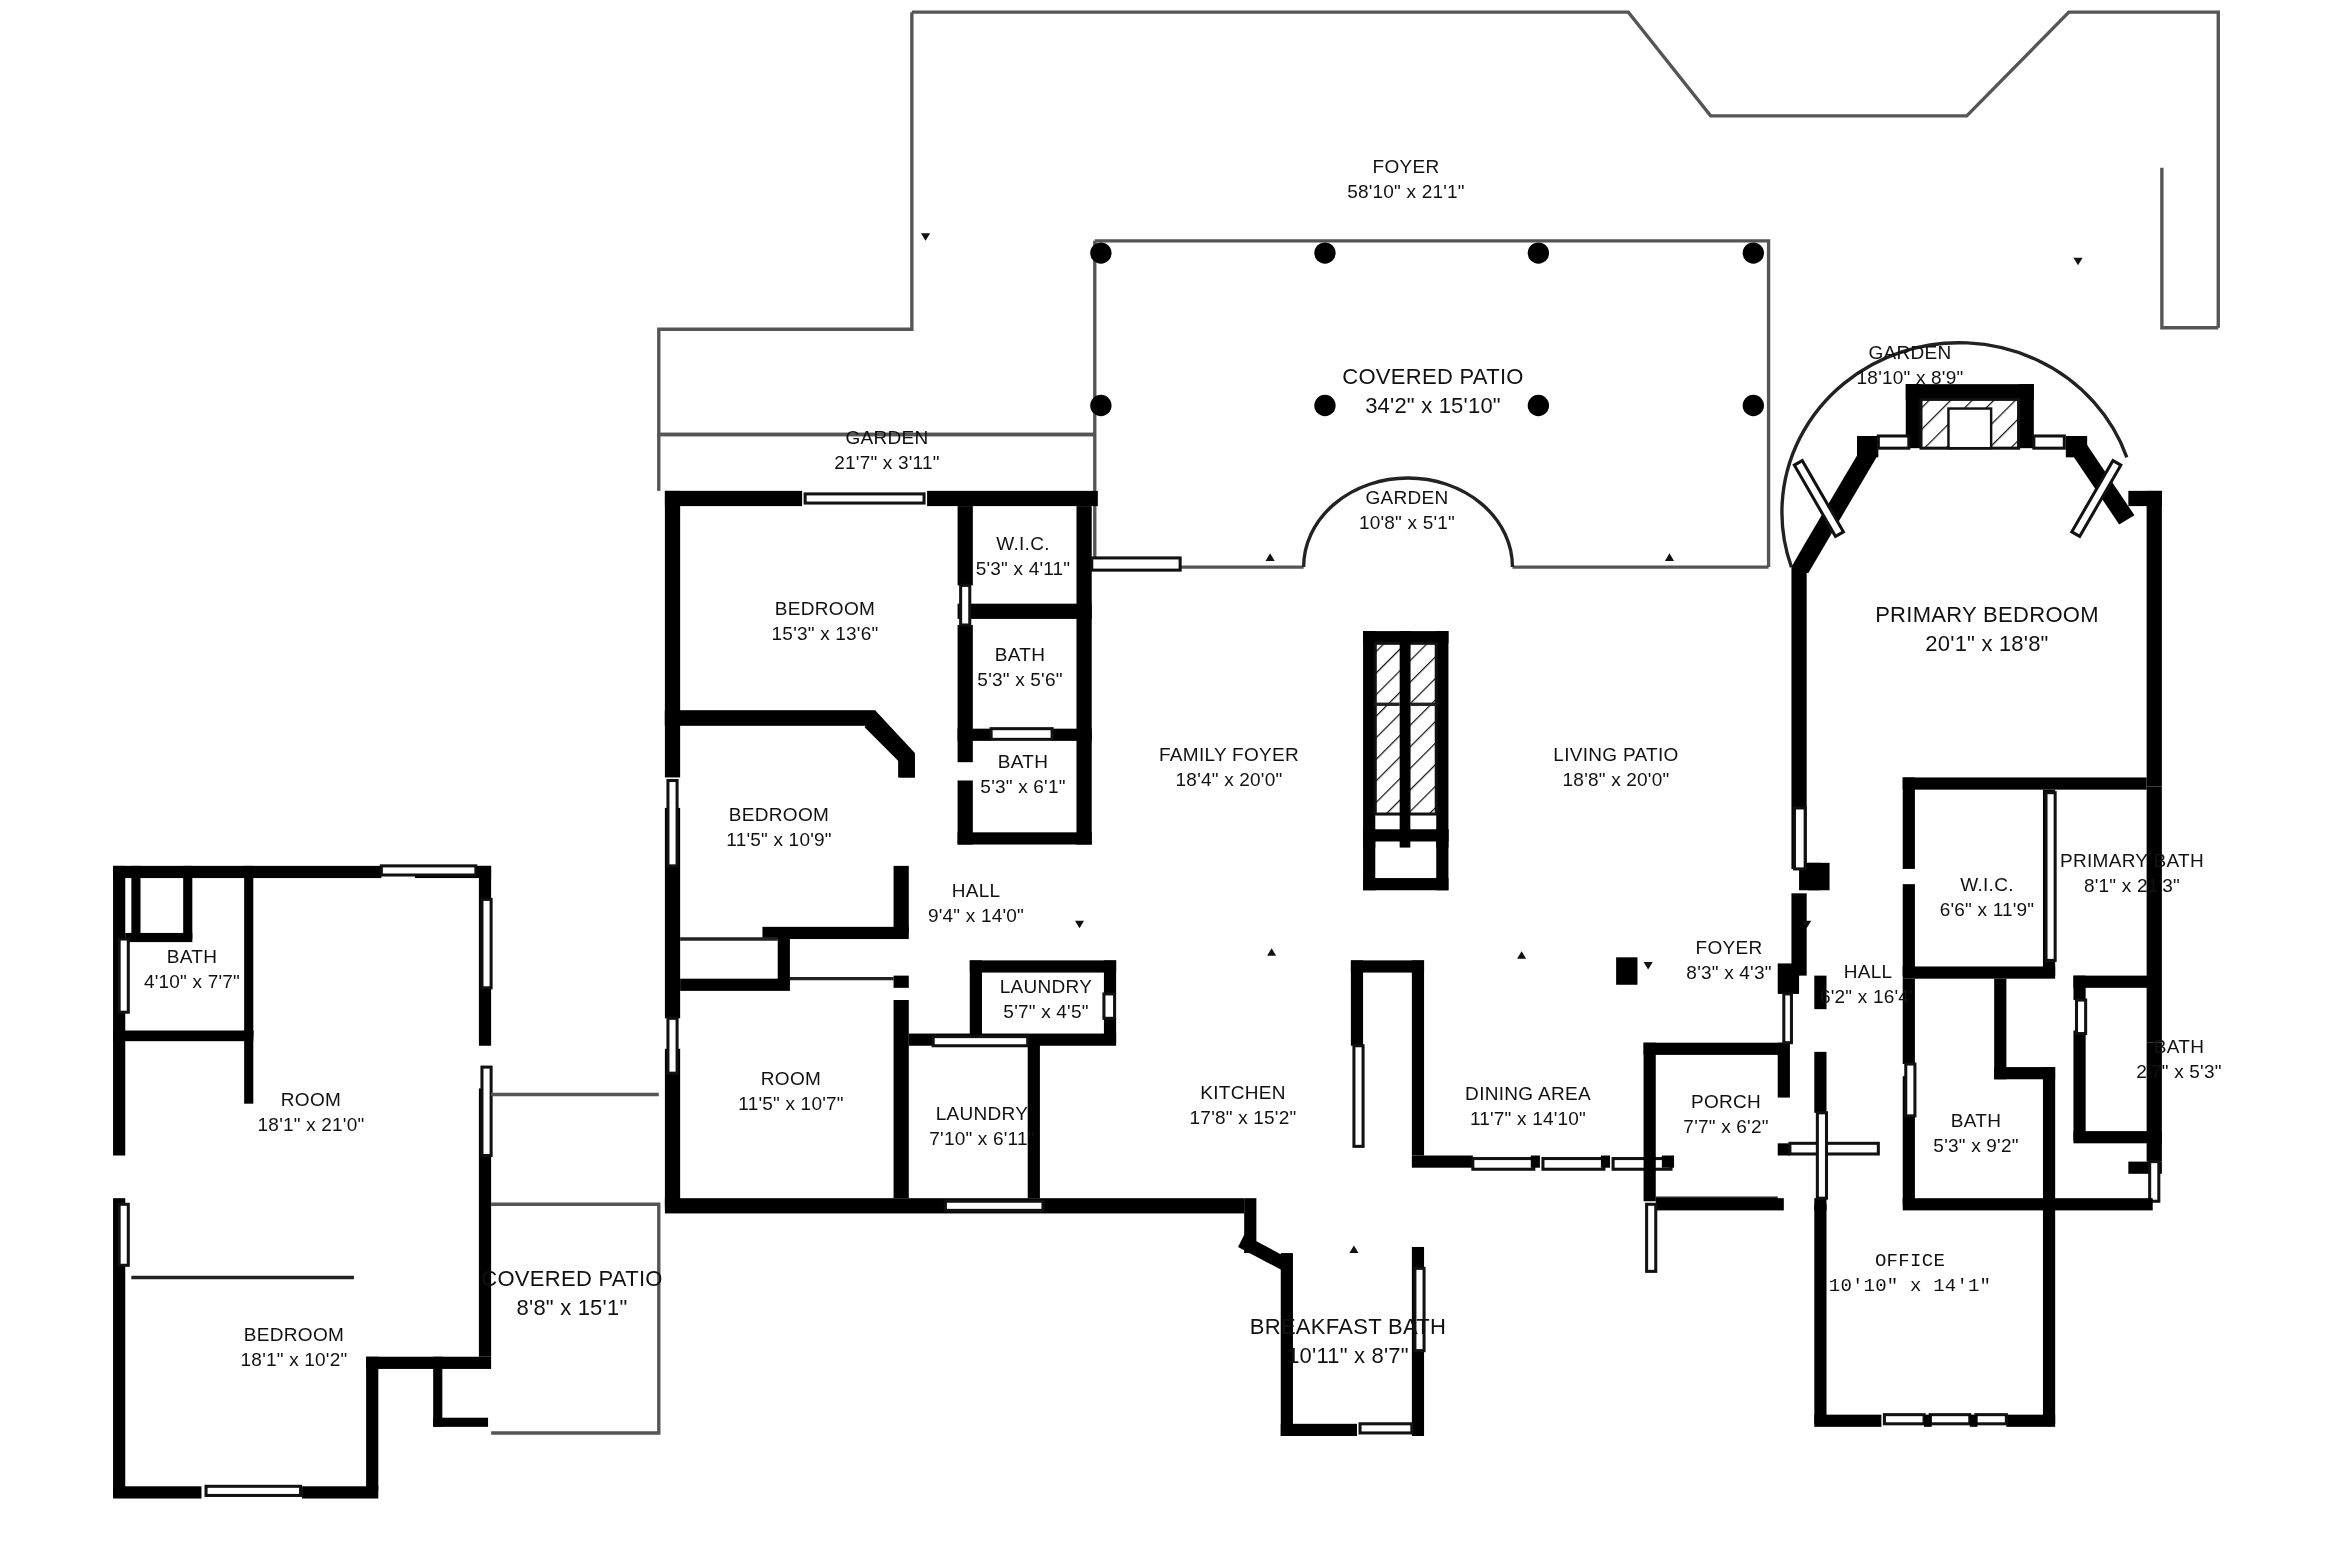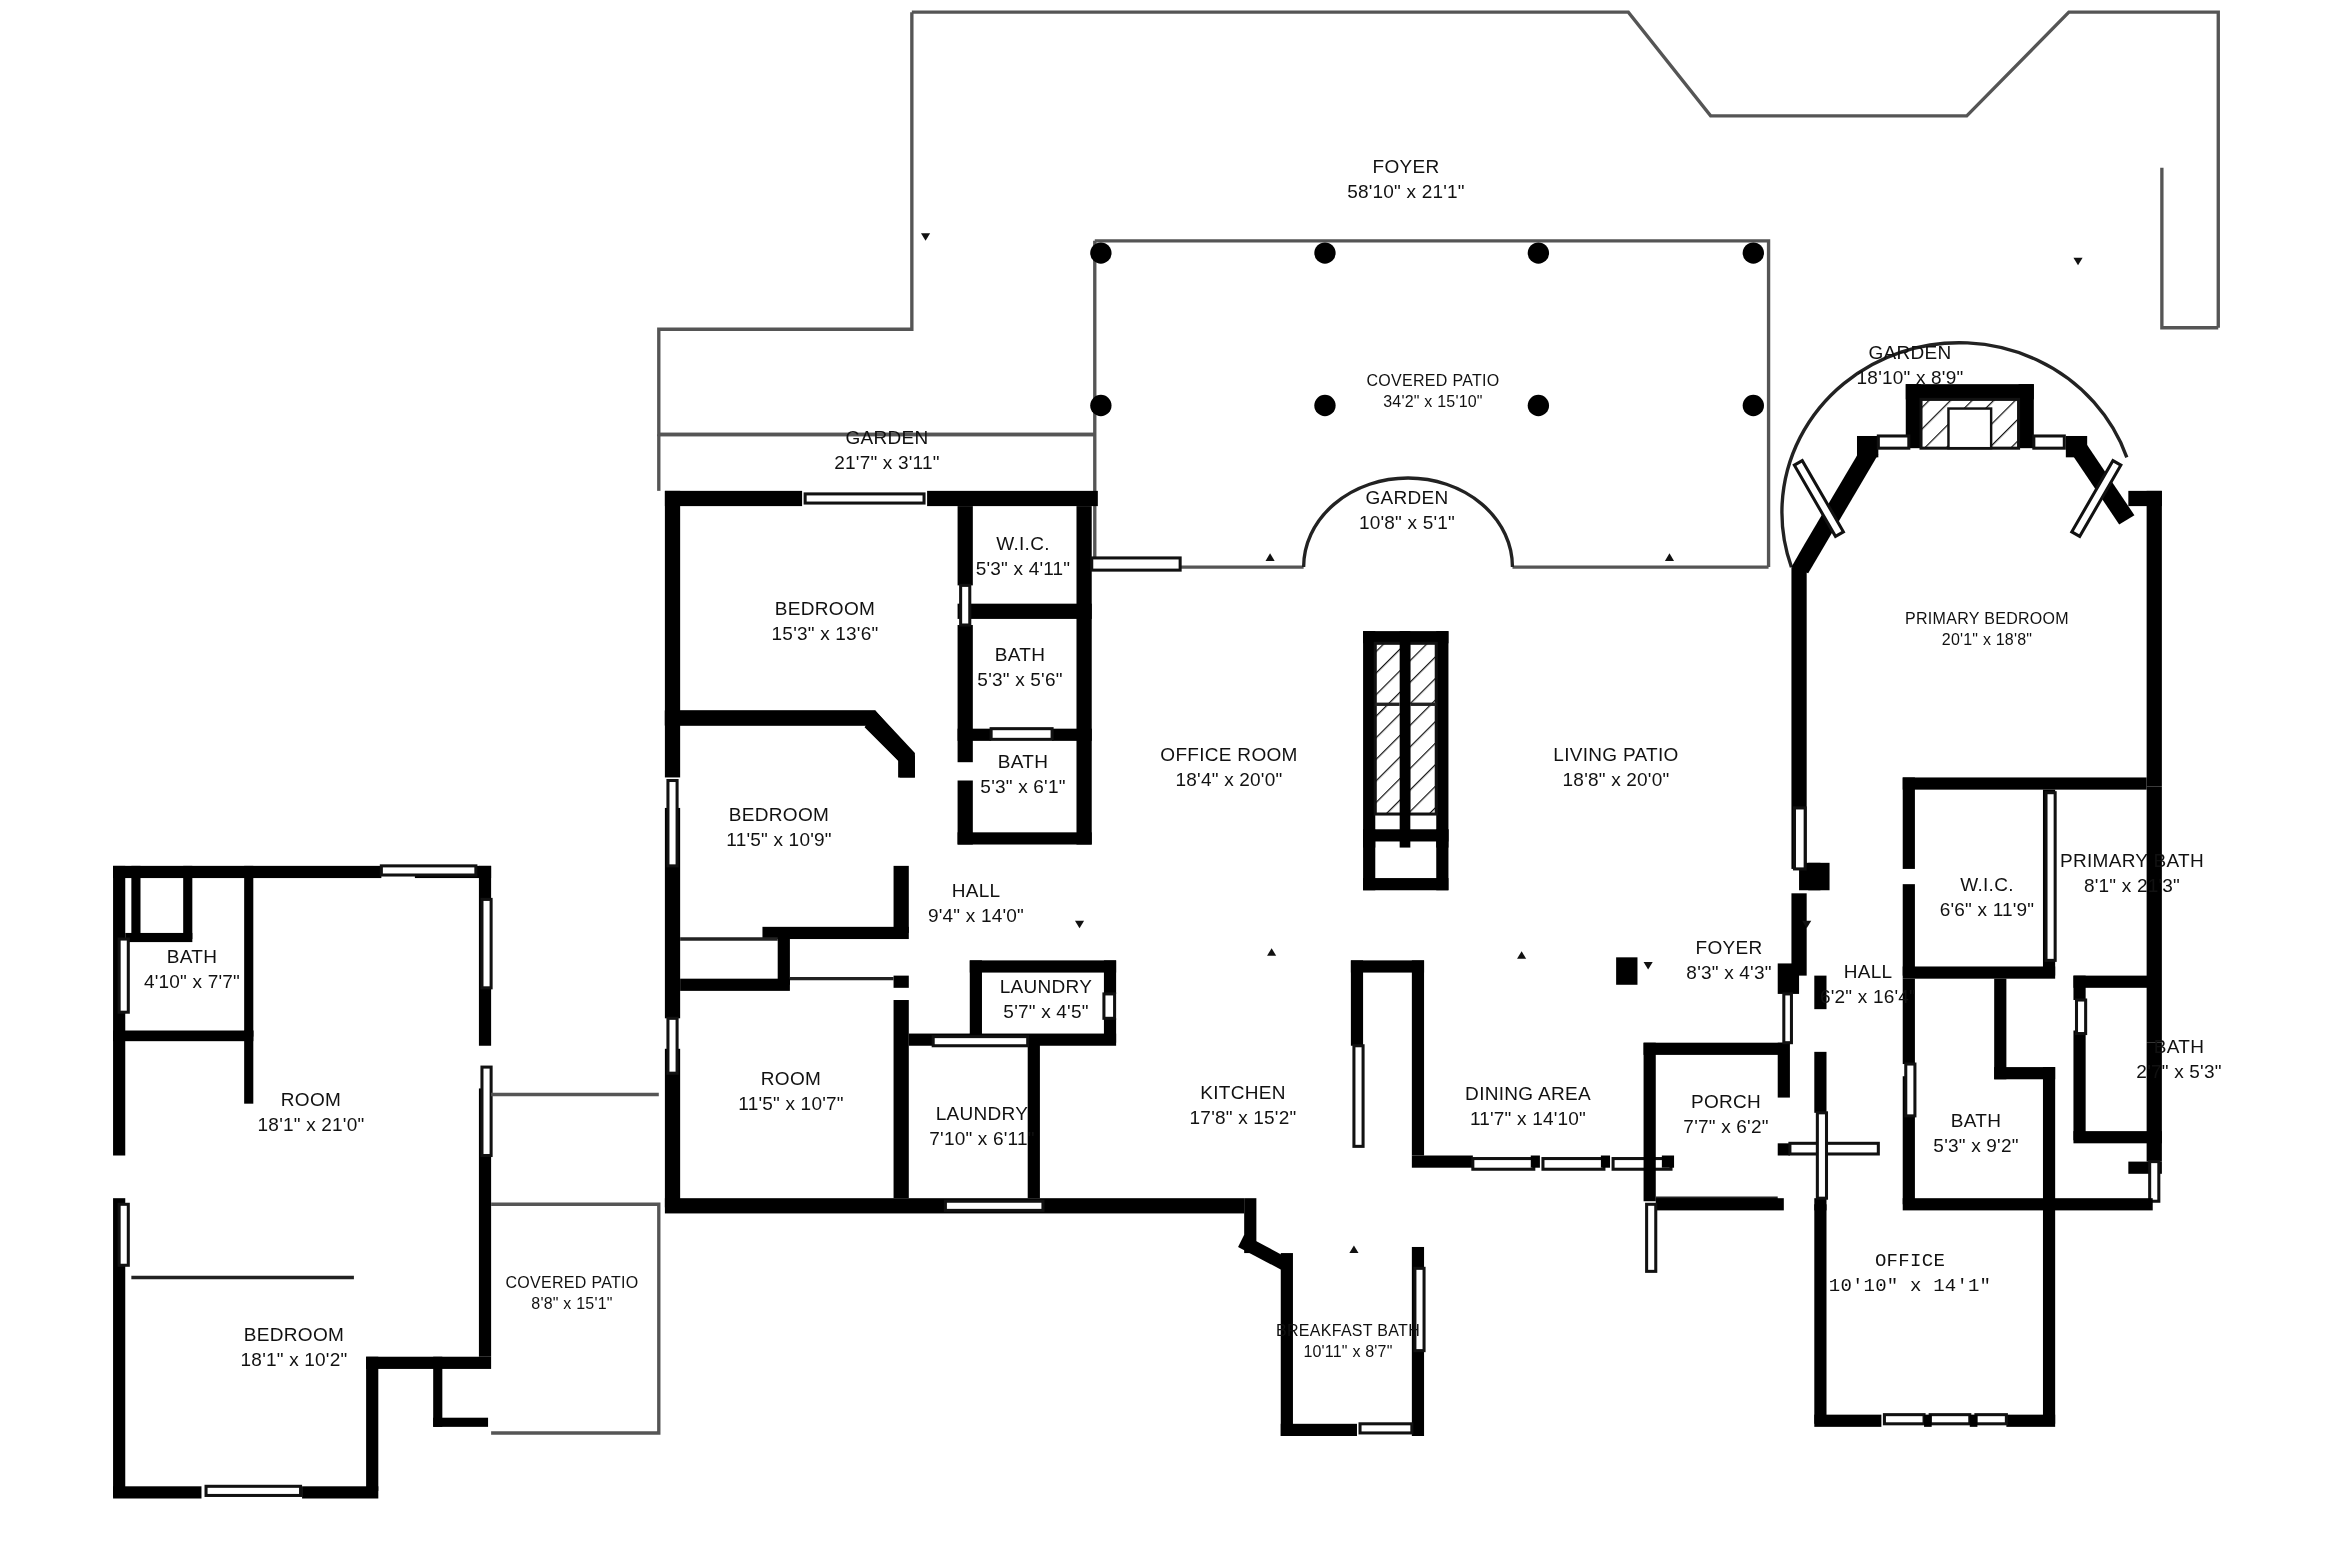--- a/index.html
+++ b/index.html
@@ -13,21 +13,21 @@
     position:absolute;
     text-align:center;
     color:#111111;
     line-height:1.30;
     white-space:nowrap;
     transform:translate(-50%,-50%);
     pointer-events:none;
   }
   .label .rname{display:block;font-size:19px;letter-spacing:0.3px;}
   .label .rdim{display:block;font-size:19px;letter-spacing:0.2px;}
-  .lbl-sm .rname,.lbl-sm .rdim{font-size:16px;}
+  .lbl-sm .rname,.lbl-sm .rdim{font-size:22px;}
   svg{display:block;}
   .wall{fill:#000000;}
   .thin{fill:none;stroke:#555555;stroke-width:2.2;}
   .thin2{fill:none;stroke:#222222;stroke-width:2.2;}
   .winline{fill:none;stroke:#111111;stroke-width:2;}
   .hatch-fill{fill:url(#hatch);stroke:#111;stroke-width:2;}
   .post{fill:#000;}
 </style>
 </head>
 <body>
@@ -380,21 +380,21 @@
     </div>
     <div class="label" style="left: 982px; top: 1127px;">
       <span class="rname">LAUNDRY</span>
       <span class="rdim">7'10" x 6'11"</span>
     </div>
     <div class="label" style="left: 1243px; top: 1086px; margin-top: 20px;">
       <span class="rname">KITCHEN</span>
       <span class="rdim">17'8" x 15'2"</span>
     </div>
     <div class="label" style="left: 1229px; top: 768px;">
-      <span class="rname">OFFICE ROOM</span>
+      <span class="rname">FAMILY FOYER</span>
       <span class="rdim">18'4" x 20'0"</span>
     </div>
     <div class="label" style="left: 1616px; top: 768px;">
       <span class="rname">LIVING PATIO</span>
       <span class="rdim">18'8" x 20'0"</span>
     </div>
     <div class="label" style="left: 1528px; top: 1107px;">
       <span class="rname">DINING AREA</span>
       <span class="rdim">11'7" x 14'10"</span>
     </div>

